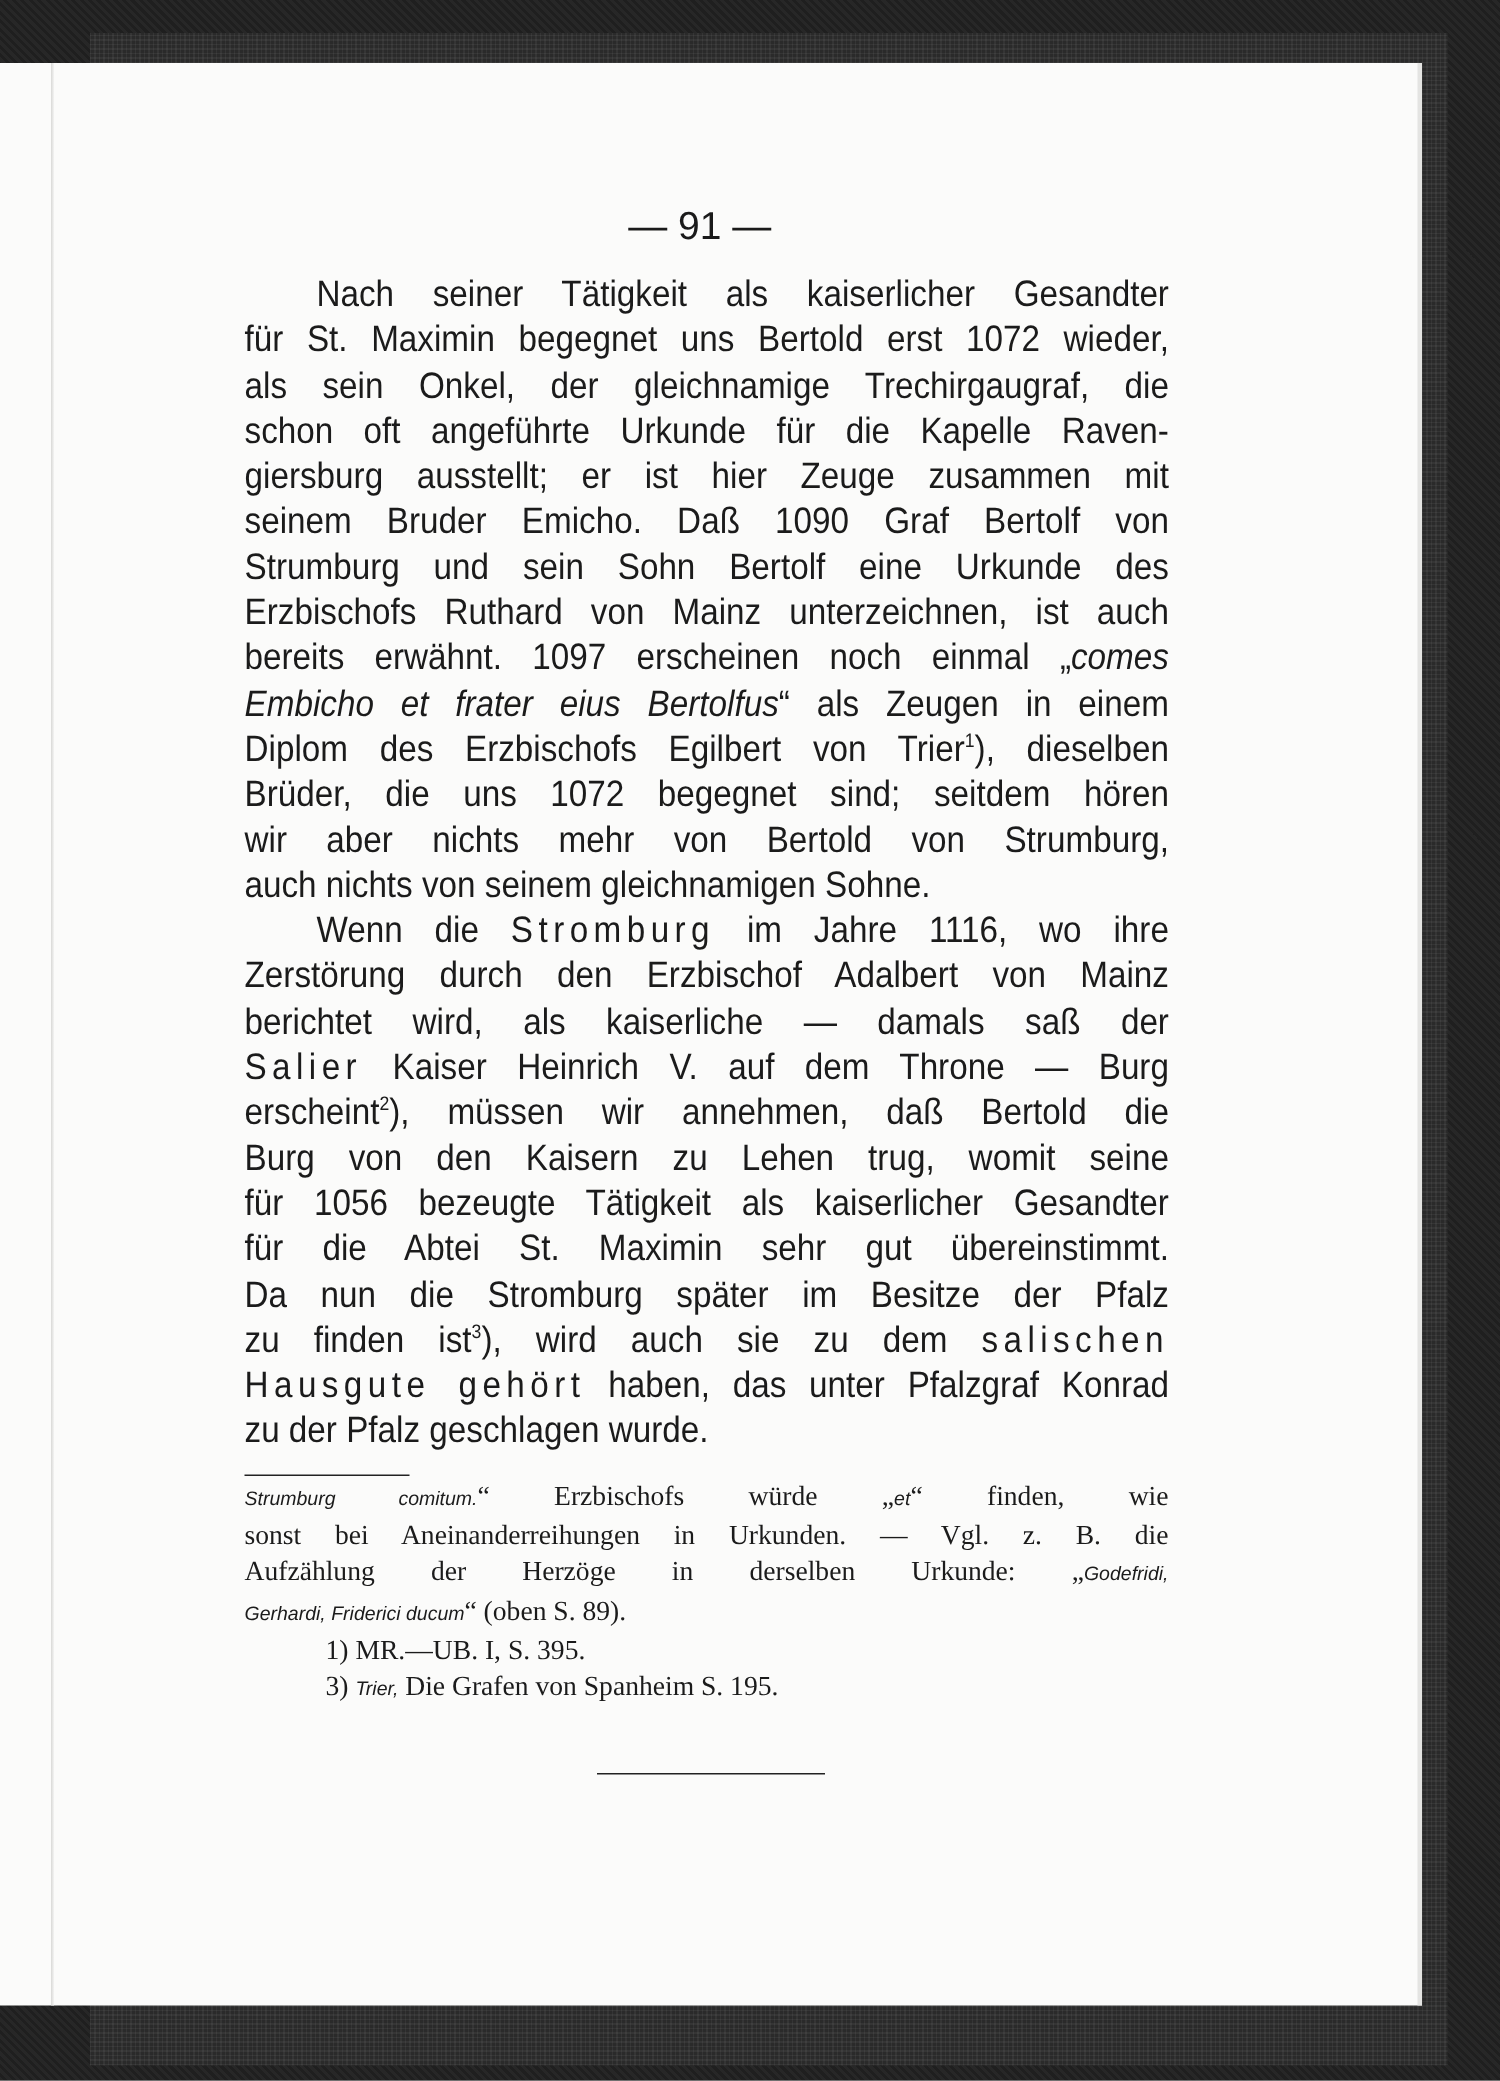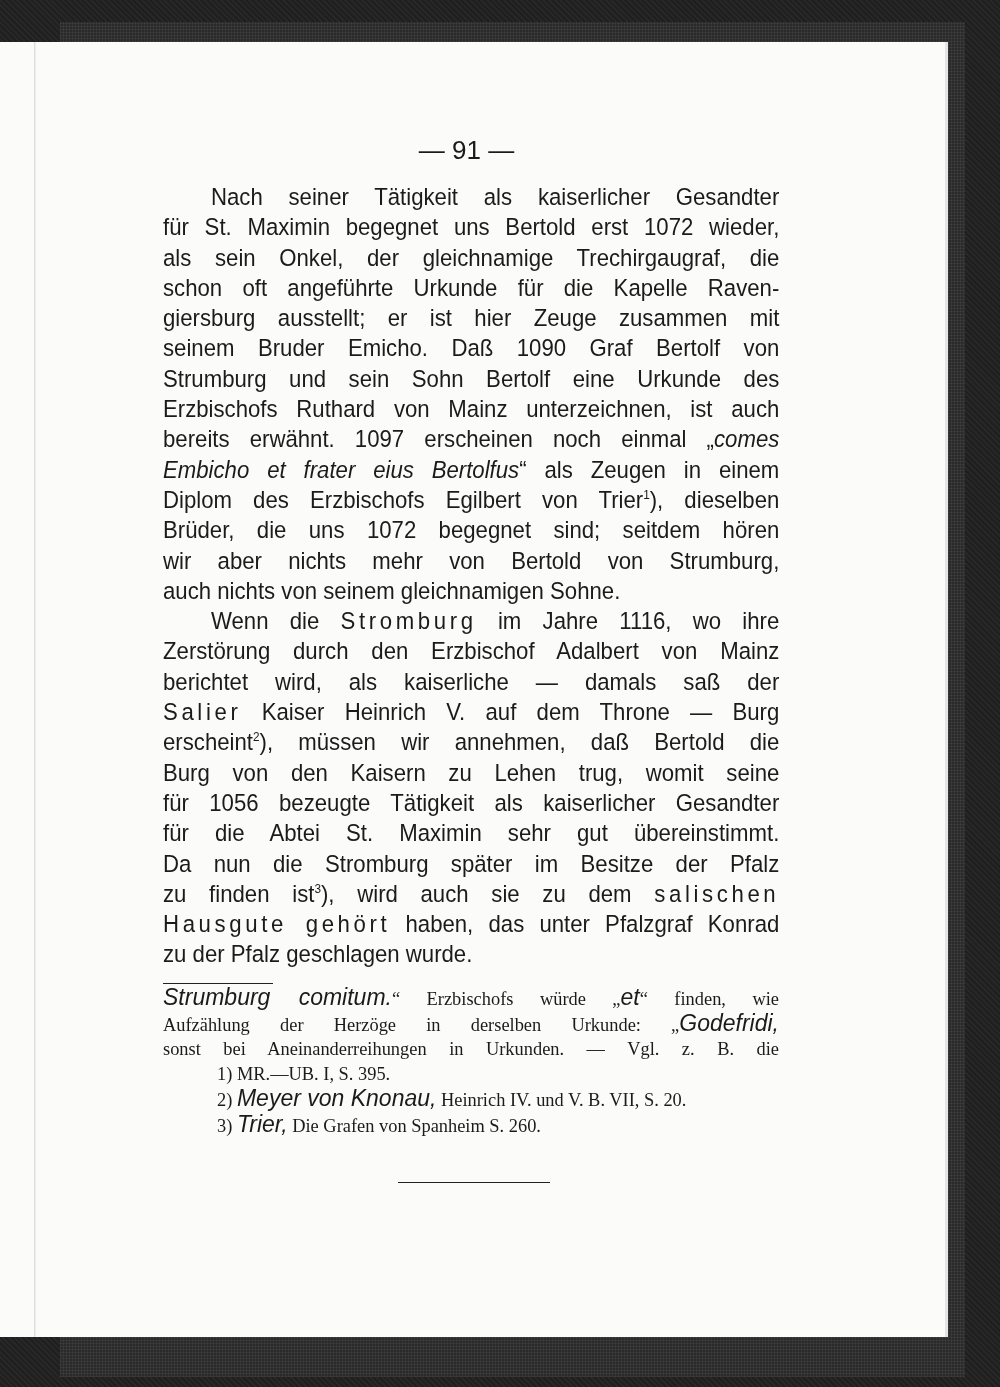--- a/index.html
+++ b/index.html
@@ -55,21 +55,21 @@
     position: absolute; left: 163px; top: 983px; width: 110px; height: 1px; background: #222;
   }
   .notes {
     position: absolute; left: 163px; top: 985px; width: 616px;
     font-family: "Liberation Serif", serif;
     font-size: 18.4px; line-height: 24.2px; color: #1b1b1b;
   }
   .notes .line { text-align: justify; text-align-last: justify; }
   .notes .line.last { text-align-last: left; }
   .notes .fn { padding-left: 54px; text-align-last: left; }
-  .notes .it { font-family: "Liberation Sans", sans-serif; font-style: italic; font-size: 23px; margin-top: 28px; }
+  .notes .it { font-family: "Liberation Sans", sans-serif; font-style: italic; font-size: 13px; margin-top: 28px; }
   .rule-end {
     position: absolute; left: 398px; top: 1182px; width: 152px; height: 1px; background: #222;
   }
 </style>
 </head>
 <body>
 
 <div class="cover"></div>
 <div class="cloth-frame"></div>
 <div class="page"></div>
@@ -105,21 +105,21 @@
   <span class="line">Da nun die Stromburg später im Besitze der Pfalz</span>
   <span class="line"><span>zu finden ist</span><sup>3</sup><span>), wird auch sie zu dem </span><span class="sp">salischen</span></span>
   <span class="line"><span class="sp">Hausgute gehört</span><span> haben, das unter Pfalzgraf Konrad</span></span>
   <span class="line last">zu der Pfalz geschlagen wurde.</span>
 </div>
 
 <div class="rule-short"></div>
 
 <div class="notes">
   <span class="line"><span class="it">Strumburg comitum.</span><span>“ Erzbischofs würde „</span><span class="it">et</span><span>“ finden, wie</span></span>
+  <span class="line">sonst bei Aneinanderreihungen in Urkunden. — Vgl. z. B. die</span>
   <span class="line"><span>Aufzählung der Herzöge in derselben Urkunde: „</span><span class="it">Godefridi,</span></span>
-  <span class="line">sonst bei Aneinanderreihungen in Urkunden. — Vgl. z. B. die</span>
+  <span class="line last"><span class="it">Gerhardi, Friderici ducum</span><span>“ (oben S. 89).</span></span>
 
   <span class="line fn"><span>1)</span> <span>MR.—UB. I, S. 395.</span></span>
-  <span class="line fn"><span>2)</span> <span class="it">Meyer von Knonau,</span><span> Heinrich IV. und V. B. VII, S. 20.</span></span>
-  <span class="line fn"><span>3)</span> <span class="it">Trier,</span><span> Die Grafen von Spanheim S. 260.</span></span>
+  <span class="line fn"><span>3)</span> <span class="it">Trier,</span><span> Die Grafen von Spanheim S. 195.</span></span>
 </div>
 
 <div class="rule-end"></div>
 
 </body></html>

